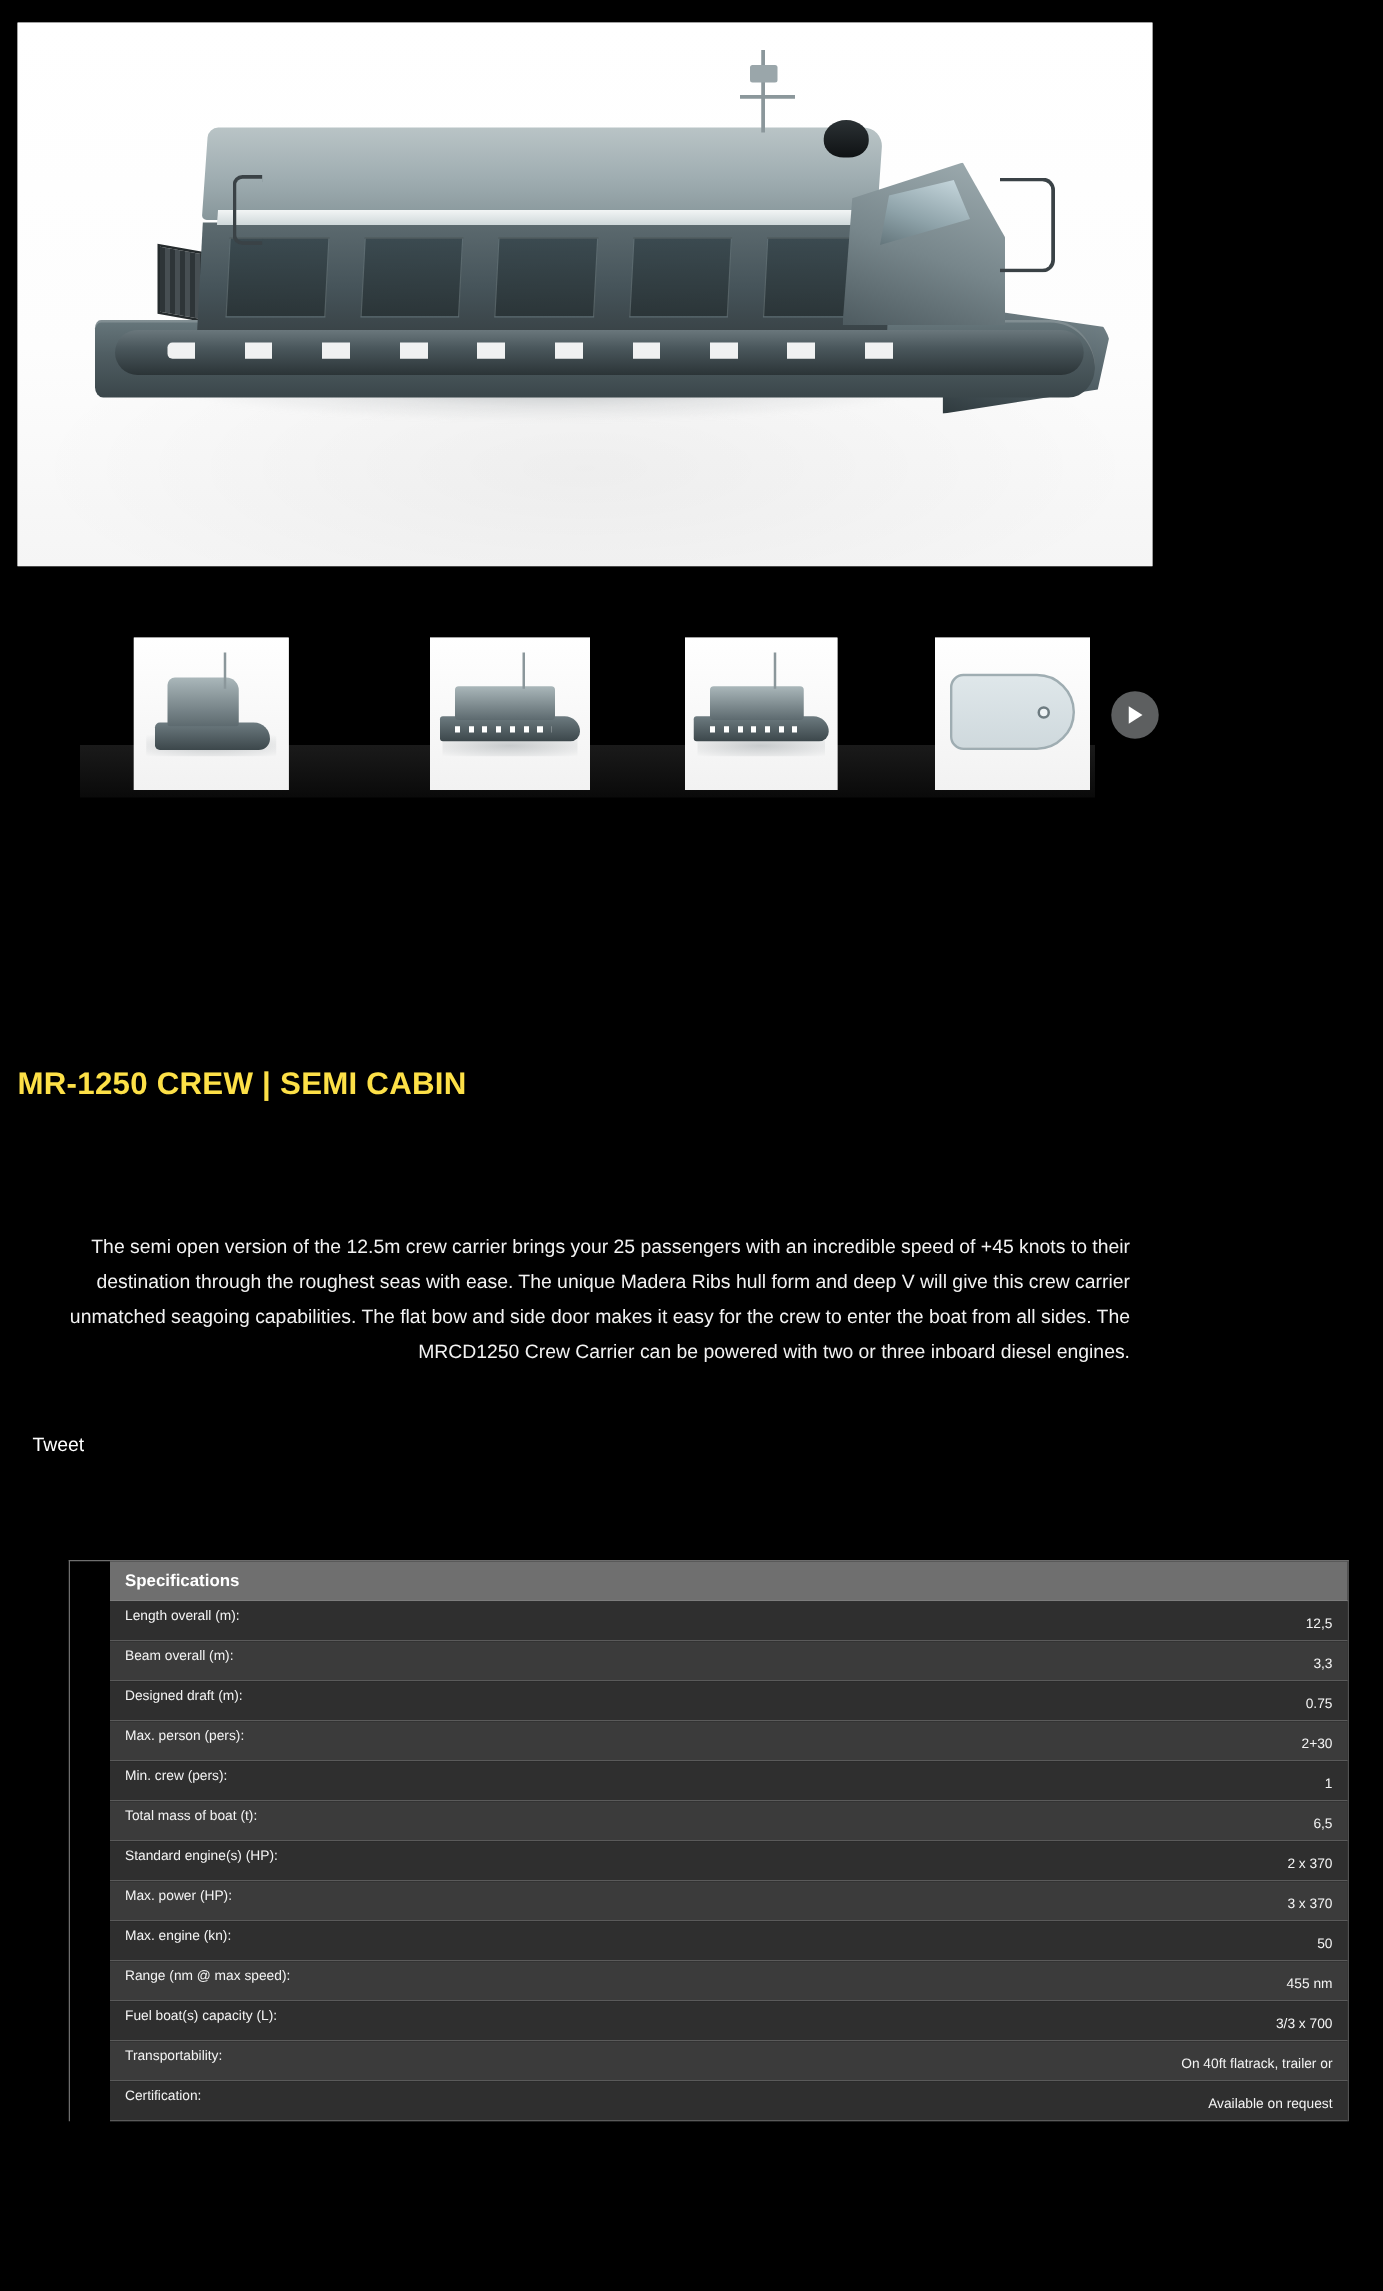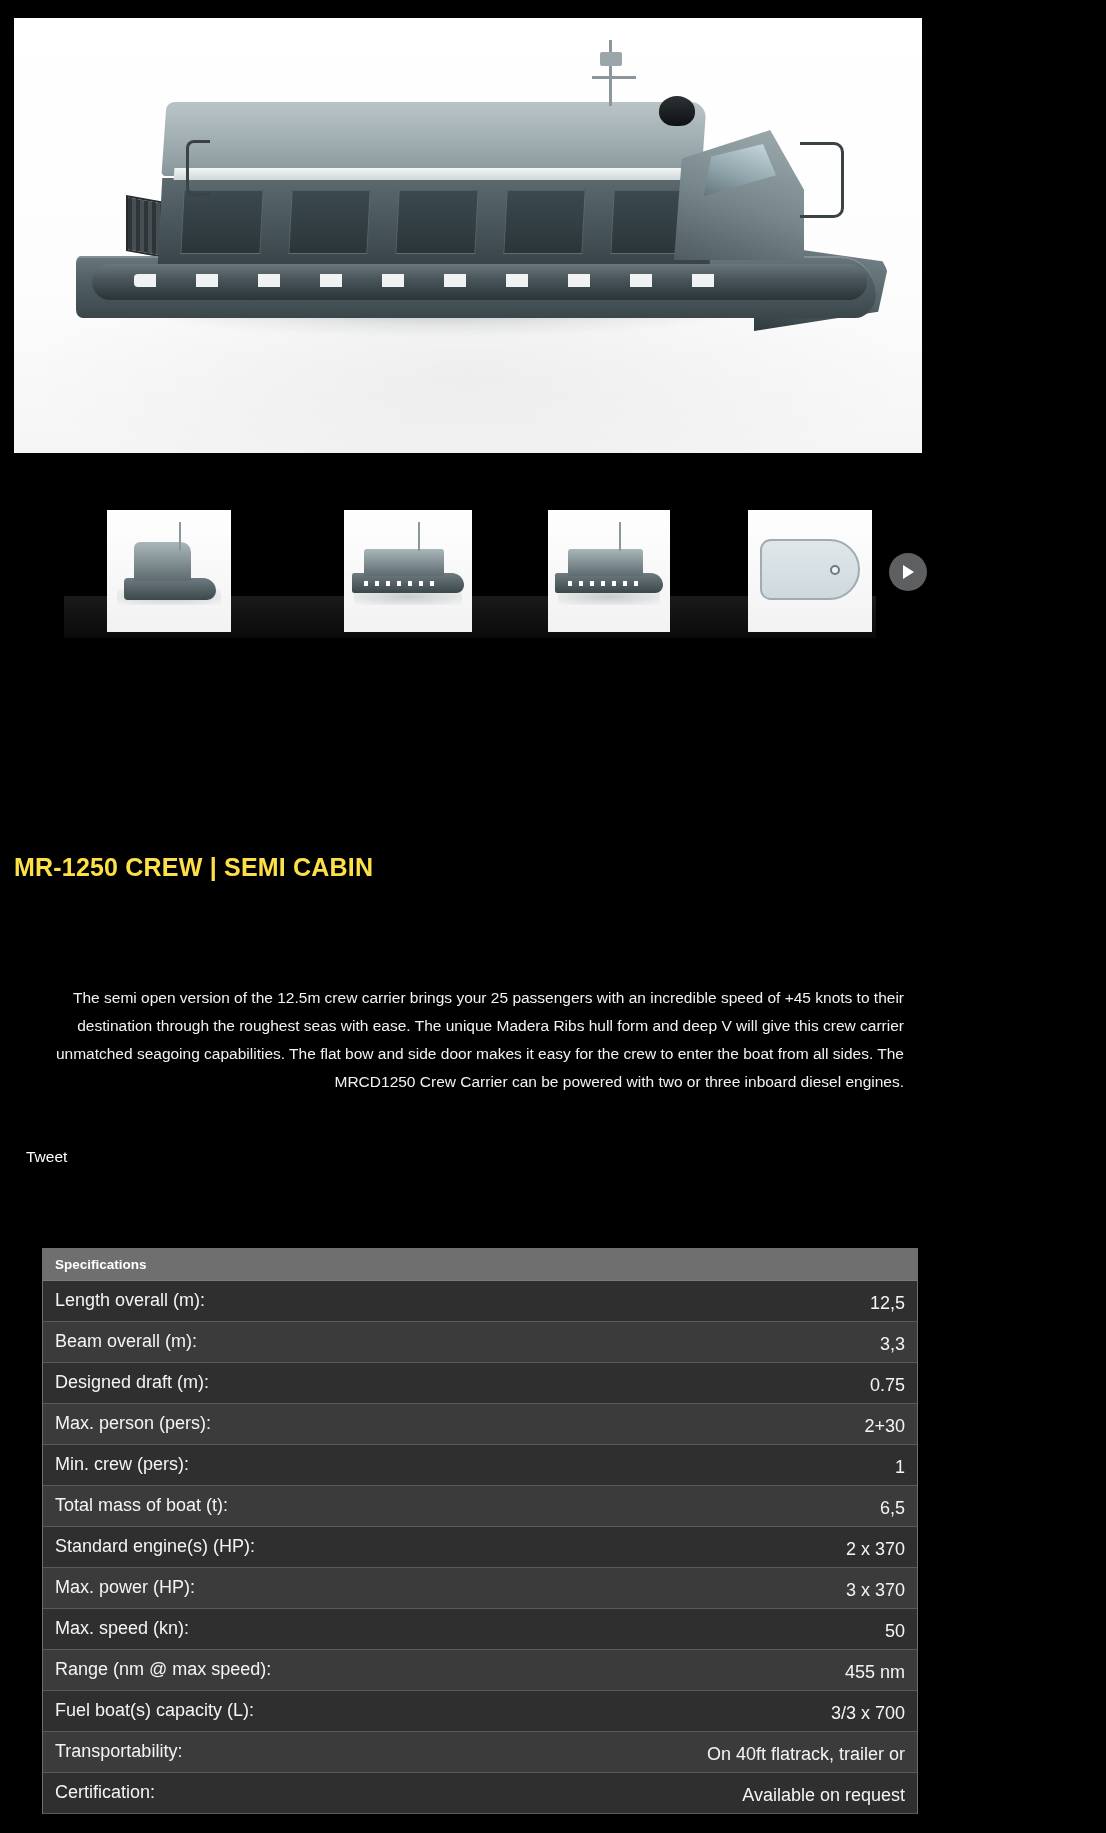--- a/index.html
+++ b/index.html
@@ -354,39 +354,40 @@
     top: 1148px;
     font-size: 15.5px;
     color: #ffffff;
     text-decoration: none;
     cursor: pointer;
   }
 
   
   .spec-table {
     position: absolute;
-    left: 42px;
+    left: 55px;
     top: 1248px;
-    width: 876px;
+    width: 1024px;
     border: 1px solid #6e6e6e;
     border-bottom: none;
+    padding-left: 32px;
   }
   .spec-head {
     background: #6f6f6f;
     font-size: 13.5px;
     font-weight: bold;
     padding: 8px 12px;
     color: #ffffff;
     border-bottom: 1px solid #7d7d7d;
   }
   .spec-row {
     display: flex;
-    align-items: center;
+    align-items: flex-start;
     justify-content: space-between;
-    font-size: 18px;
+    font-size: 11px;
     padding: 6px 12px 7px 12px;
     min-height: 31px;
     border-bottom: 1px solid #5a5a5a;
     color: #f4f4f4;
   }
   .spec-row:nth-child(odd) { background: #2f2f2f; }
   .spec-row:nth-child(even) { background: #3b3b3b; }
   .spec-label { white-space: nowrap; }
   .spec-value {
     text-align: right;
@@ -503,21 +504,21 @@
       </div>
       <div class="spec-row">
         <span class="spec-label">Standard engine(s) (HP):</span>
         <span class="spec-value">2 x 370</span>
       </div>
       <div class="spec-row">
         <span class="spec-label">Max. power (HP):</span>
         <span class="spec-value">3 x 370</span>
       </div>
       <div class="spec-row">
-        <span class="spec-label">Max. speed (kn):</span>
+        <span class="spec-label">Max. engine (kn):</span>
         <span class="spec-value">50</span>
       </div>
       <div class="spec-row">
         <span class="spec-label">Range (nm @ max speed):</span>
         <span class="spec-value">455 nm</span>
       </div>
       <div class="spec-row">
         <span class="spec-label">Fuel boat(s) capacity (L):</span>
         <span class="spec-value">3/3 x 700</span>
       </div>

